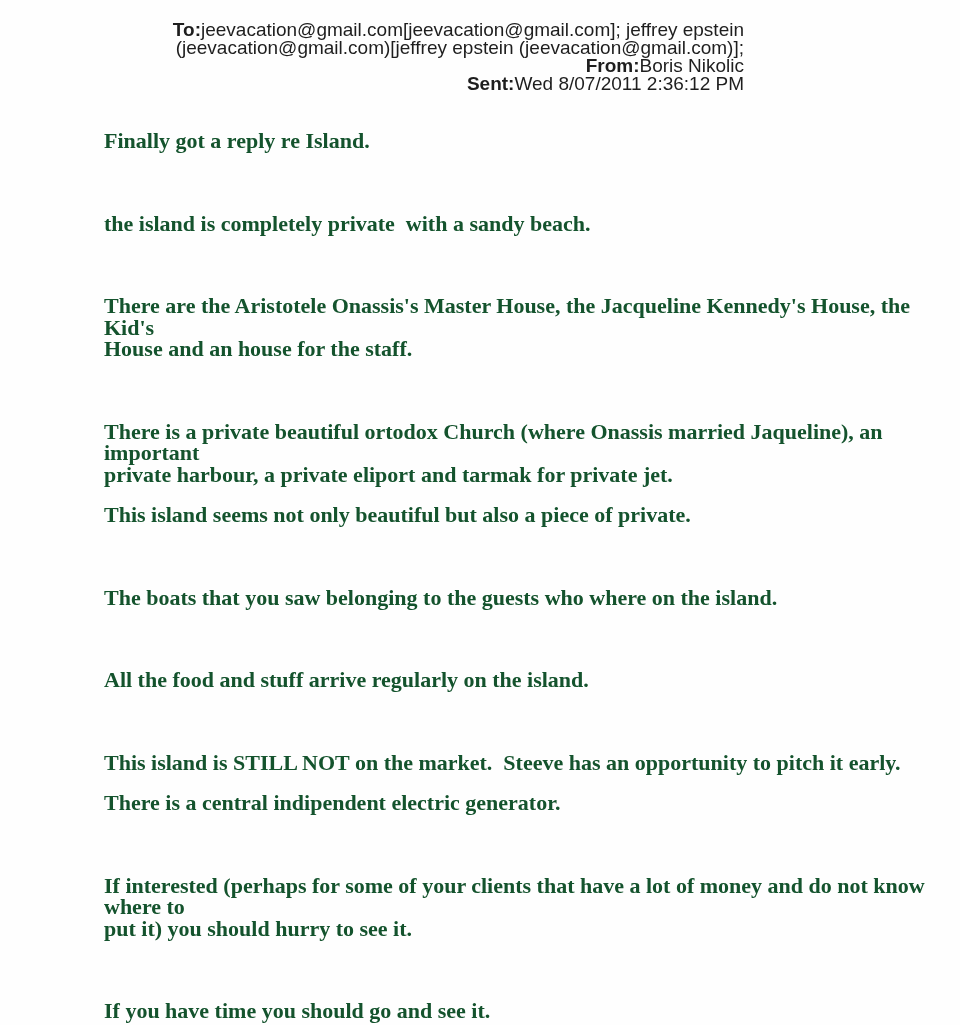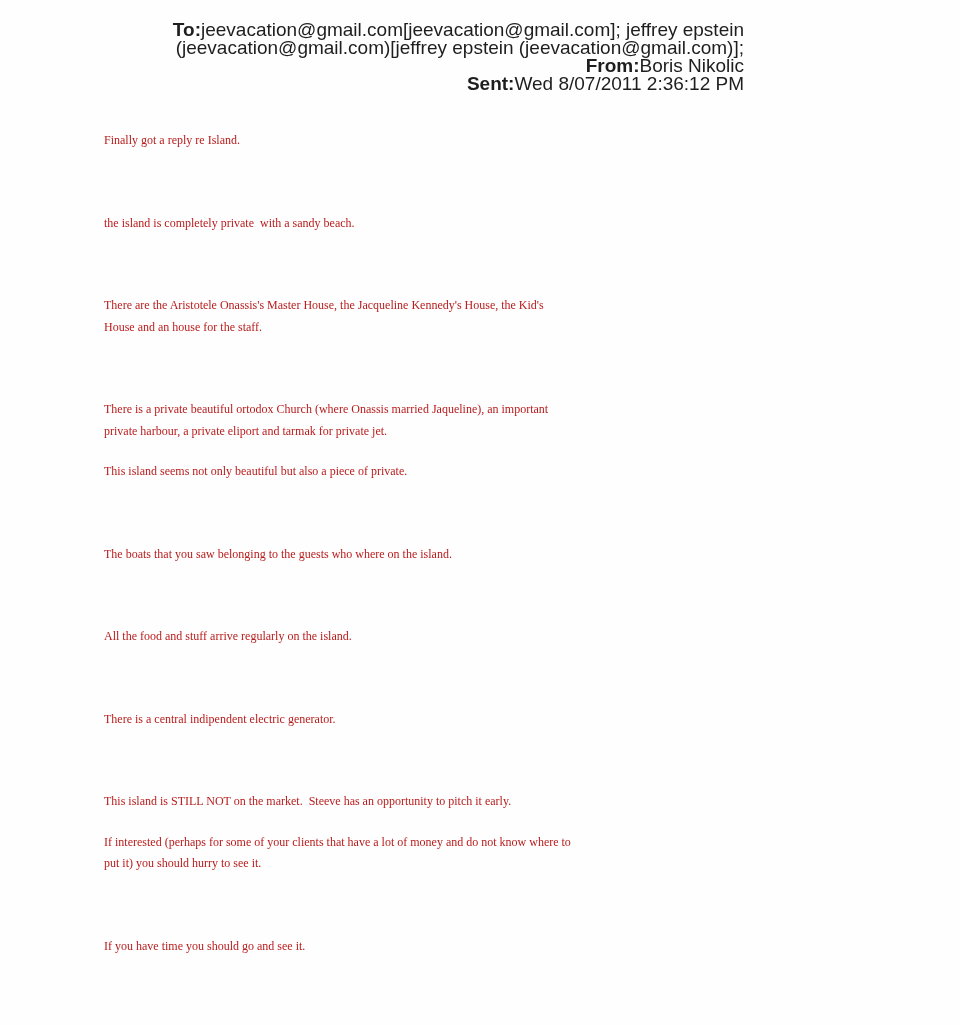--- a/index.html
+++ b/index.html
@@ -30,23 +30,24 @@
     font-weight: bold;
   }
   .hdr-line {
     
   }
   
   .email-body {
     margin: 37px 0 0 104px;
     width: 830px;
     font-family: "Liberation Serif", serif;
-    font-size: 12px;
+    font-size: 22px;
     line-height: 21.5px;
-    color: #b91c1c;
+    color: #14532d;
+    font-weight: bold;
   }
   .para {
     margin: 0 0 61px 0;
     white-space: pre-wrap; 
   }
   .para.gap-small {
     margin-bottom: 19px;
   }
   .para.gap-none {
     margin-bottom: 9px;
@@ -76,20 +77,20 @@
   <div class="email-body">
     <p class="para">Finally got a reply re Island.</p>
     <p class="para">the island is completely private  with a sandy beach.</p>
     <p class="para">There are the Aristotele Onassis's Master House, the Jacqueline Kennedy's House, the Kid's
 House and an house for the staff.</p>
     <p class="para gap-small">There is a private beautiful ortodox Church (where Onassis married Jaqueline), an important
 private harbour, a private eliport and tarmak for private jet.</p>
     <p class="para">This island seems not only beautiful but also a piece of private.</p>
     <p class="para">The boats that you saw belonging to the guests who where on the island.</p>
     <p class="para">All the food and stuff arrive regularly on the island.</p>
+    <p class="para gap-small">This island is STILL NOT on the market.  Steeve has an opportunity to pitch it early.</p>
     <p class="para">There is a central indipendent electric generator.</p>
-    <p class="para gap-small">This island is STILL NOT on the market.  Steeve has an opportunity to pitch it early.</p>
     <p class="para">If interested (perhaps for some of your clients that have a lot of money and do not know where to
 put it) you should hurry to see it.</p>
     <p class="para gap-none">If you have time you should go and see it.</p>
   </div>
 
 </div>
 
 </body></html>

